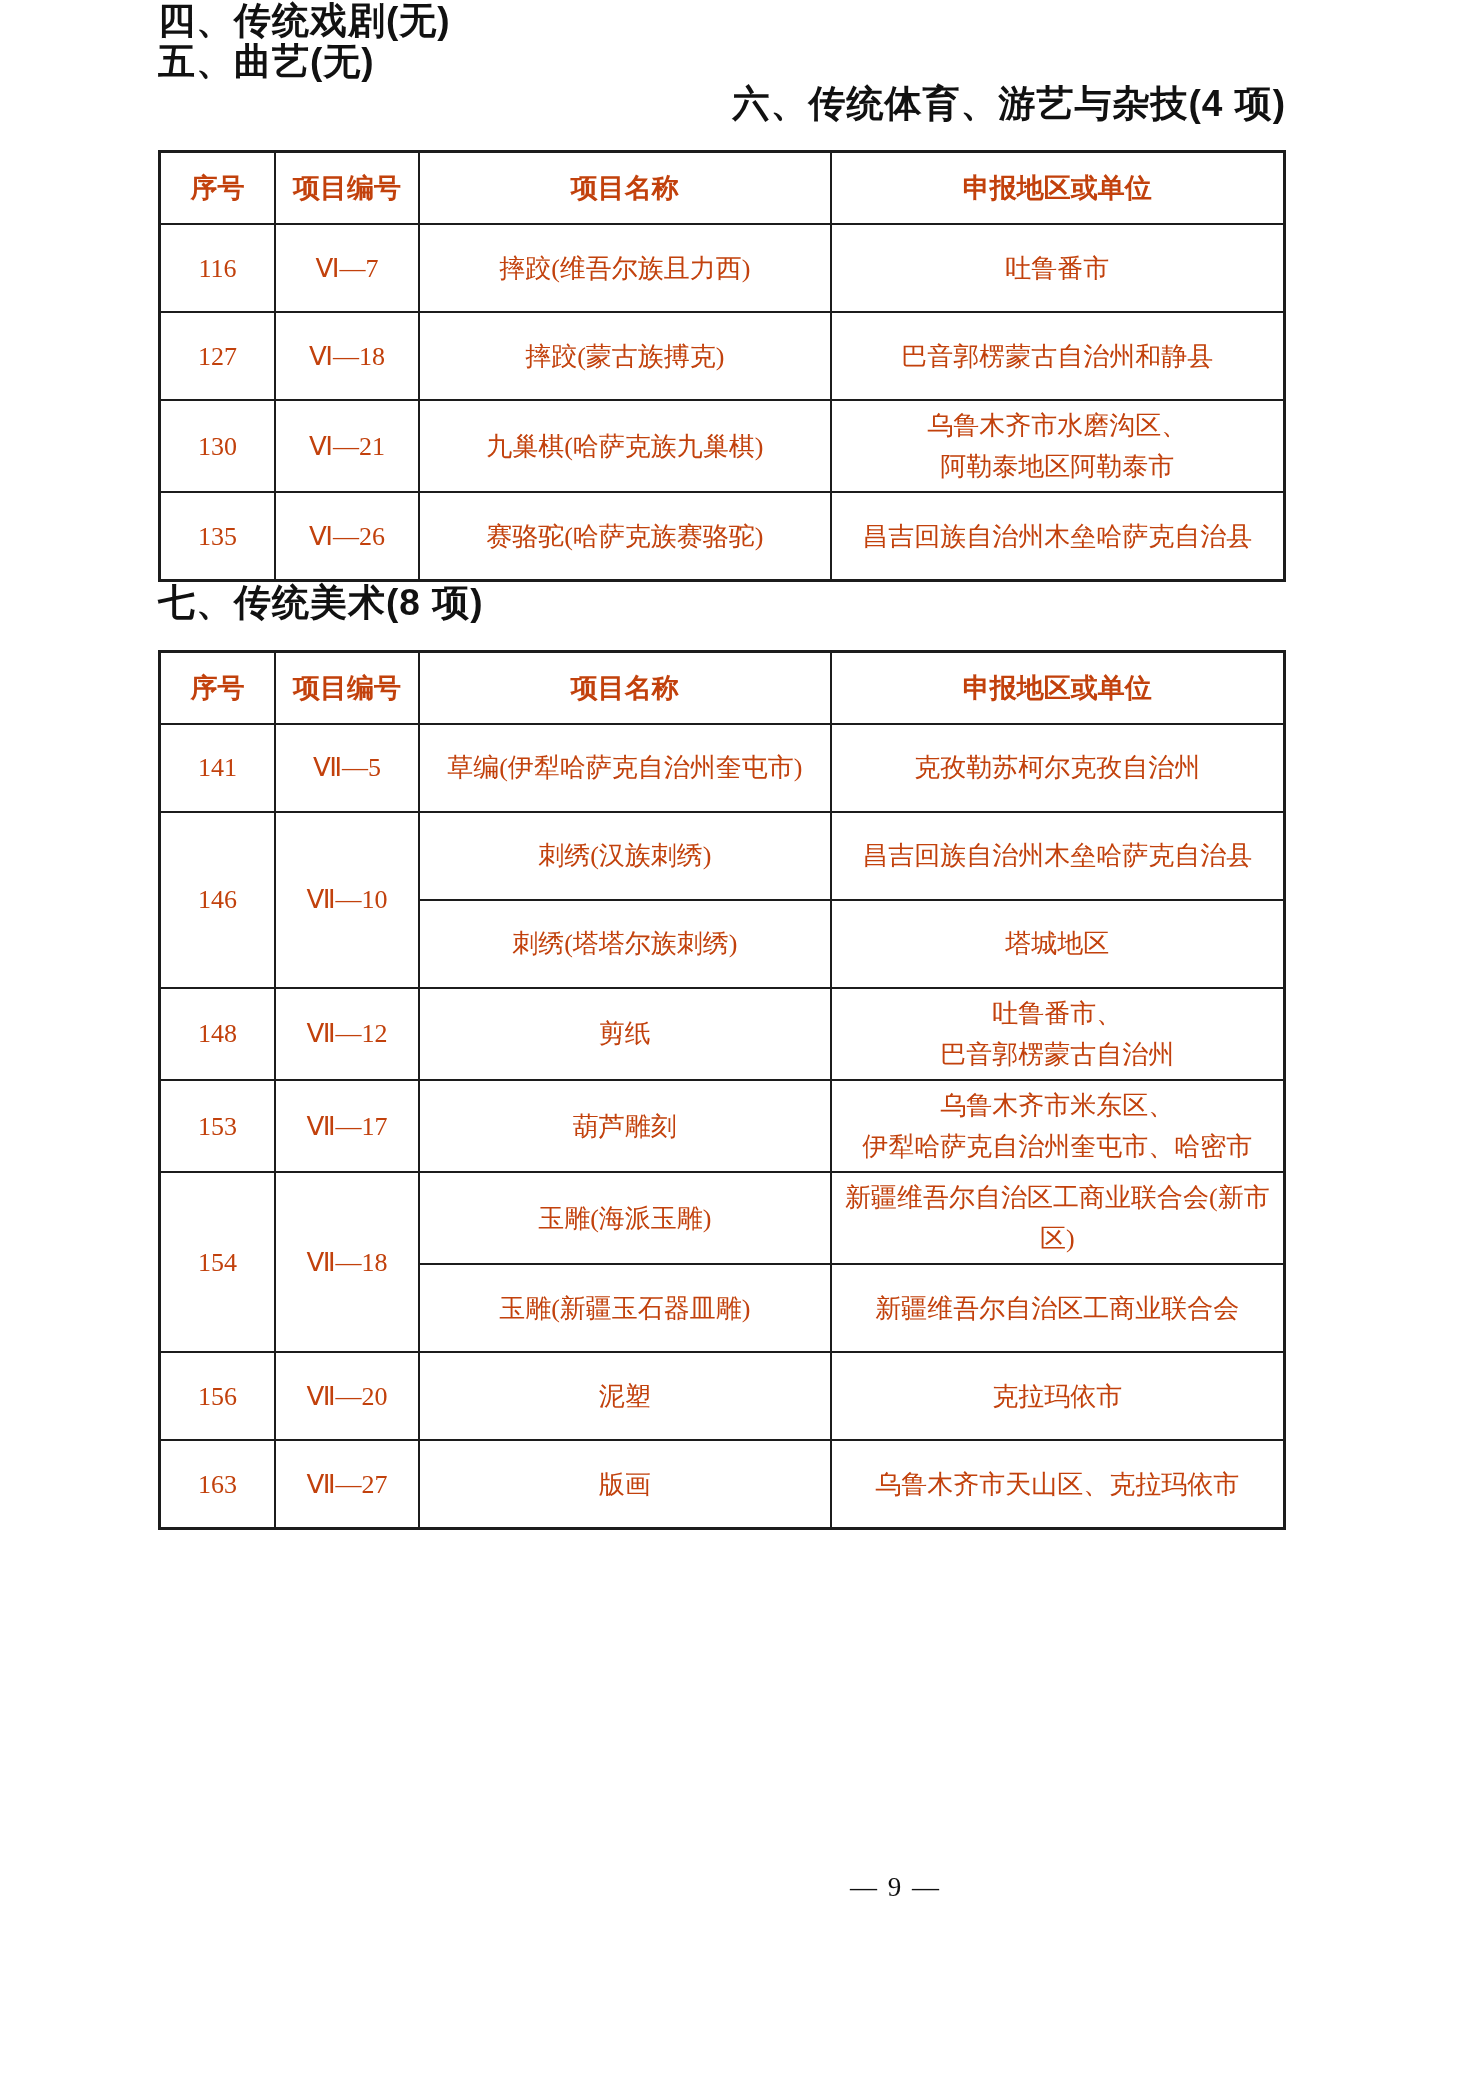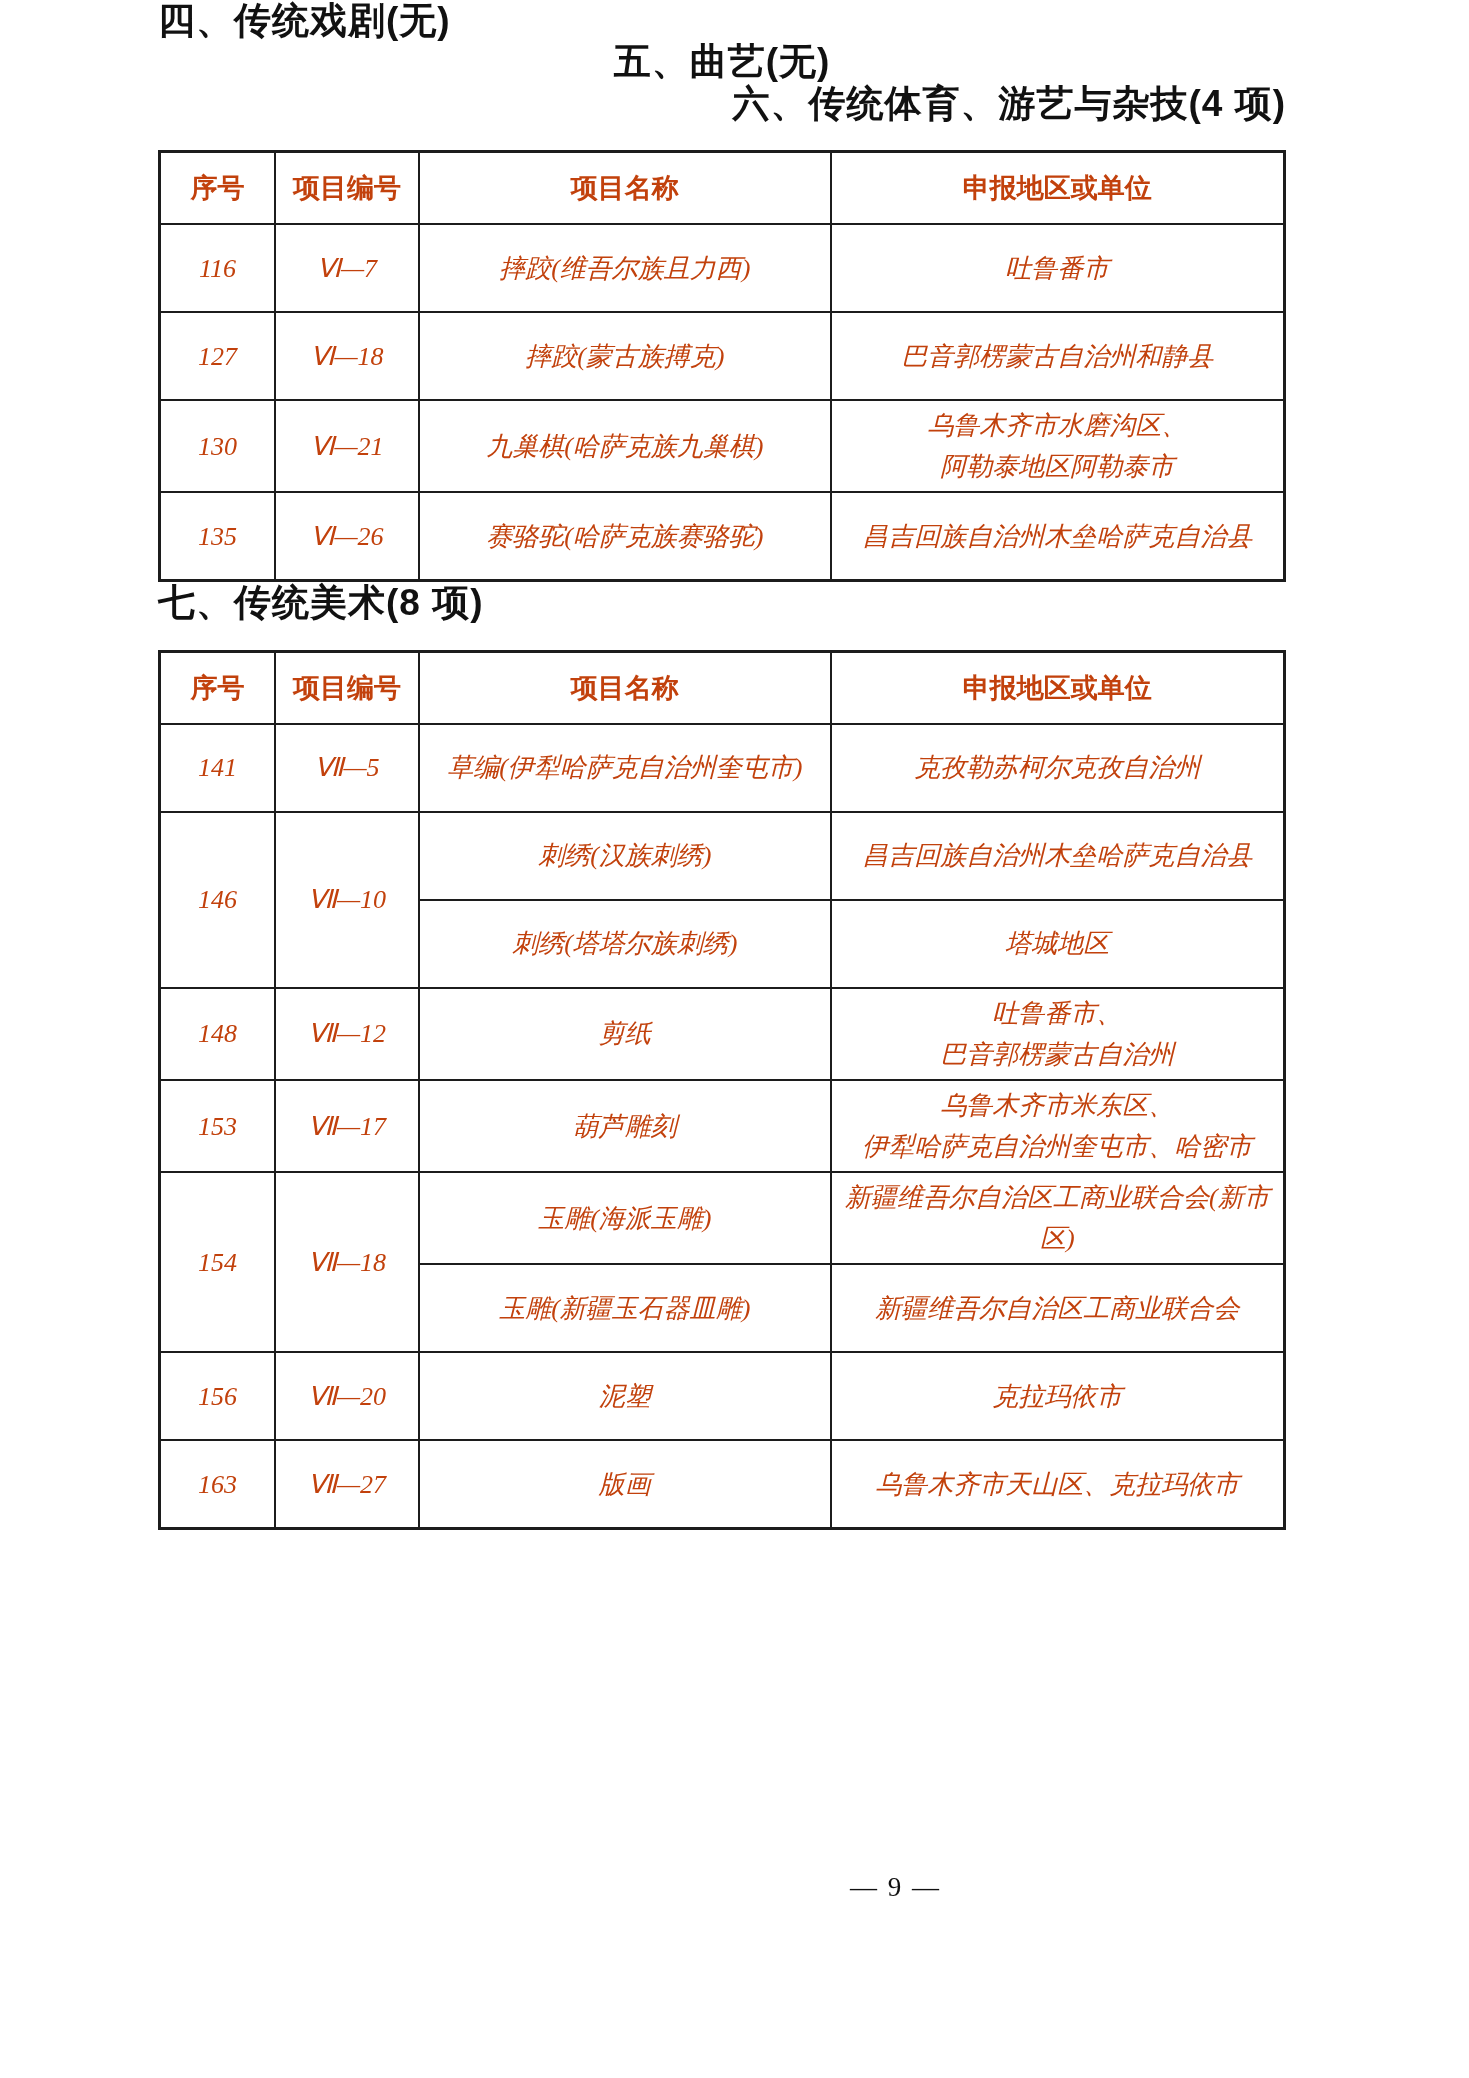--- a/index.html
+++ b/index.html
@@ -24,21 +24,21 @@
   h2.sec {
     font-family: "Liberation Sans", sans-serif;
     font-weight: bold;
     font-size: 37px;
     line-height: 1.12;
     color: #111;
     margin: 0;
     letter-spacing: 1px;
   }
   .h4 { margin-top: 250px; }
-  .h5 { margin-top: 44px; text-align: center; }
+  .h5 { margin-top: 44px; }
   .h6 { margin-top: 44px; text-align: right; }
   .h7 { margin-top: 34px; }
   table.doc {
     border-collapse: collapse;
     width: 1128px;
     margin-top: 26px;
     table-layout: fixed;
   }
   table.doc th, table.doc td {
     border: 2px solid #1c1c1c;
@@ -50,21 +50,21 @@
     color: #c2410c;
     overflow: hidden;
   }
   table.doc { border: 3px solid #1c1c1c; }
   table.doc th {
     font-family: "Liberation Sans", sans-serif;
     font-weight: bold;
     height: 62px;
     font-size: 27px;
   }
-  table.doc td { height: 78px; font-style: italic; }
+  table.doc td { height: 78px; }
   .col0 { width: 9.5%; }
   .col1 { width: 12.2%; }
   .col2 { width: 37.2%; margin-left: 12px; }
   .col3 { width: 41.1%; }
   .footer {
     position: absolute;
     top: 1872px;
     right: 528px;
     font-size: 27px;
     color: #111;

